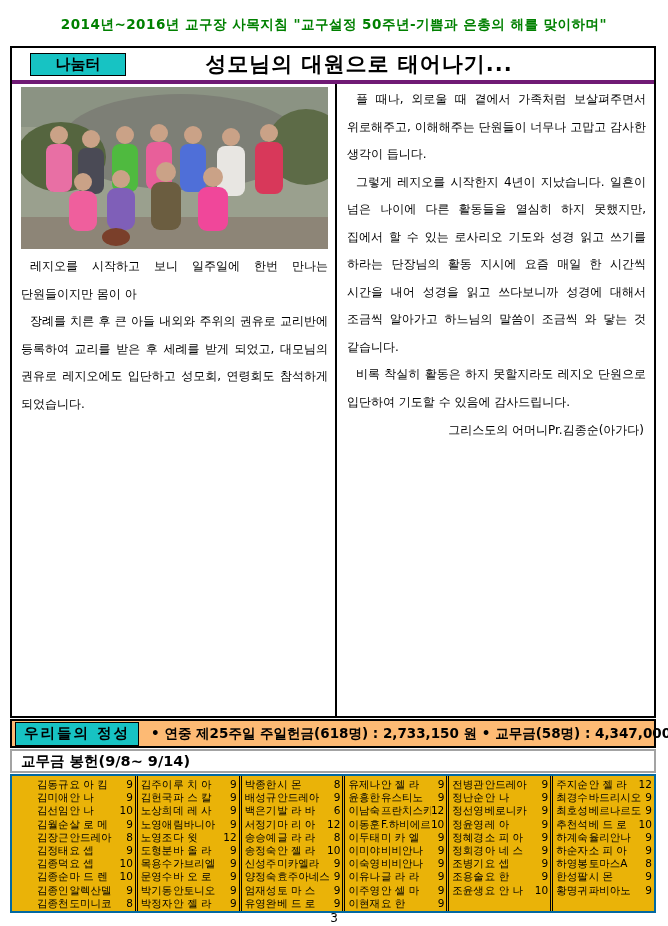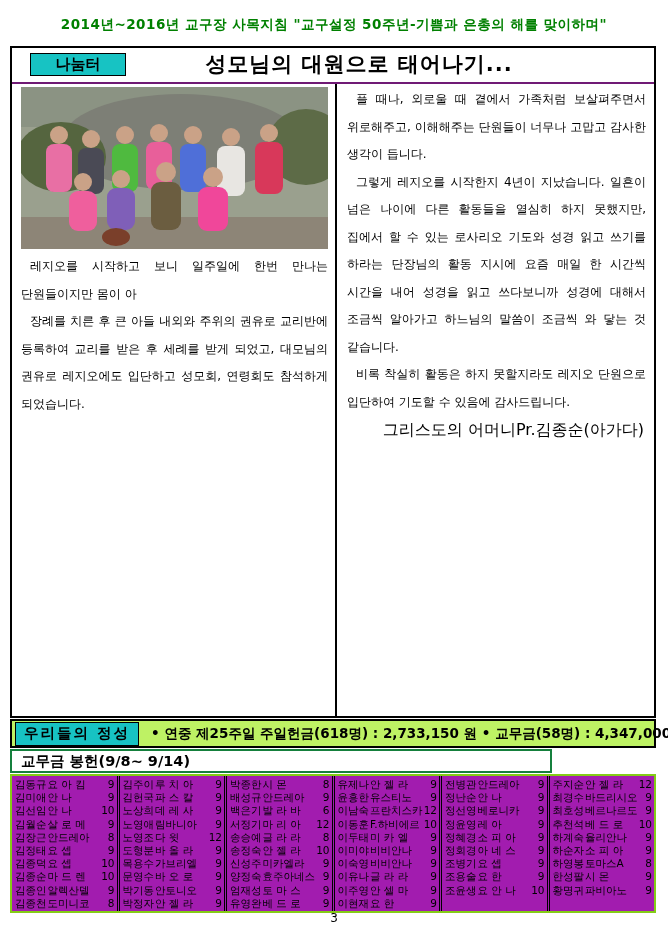--- a/index.html
+++ b/index.html
@@ -8,54 +8,54 @@
     font-family:"DejaVu Sans","Liberation Sans",sans-serif;color:#000;overflow:hidden;
   }
   .top-note{
     position:absolute;top:16px;left:0;width:100%;text-align:center;
     color:#008000;font-weight:bold;font-size:13.5px;letter-spacing:0.5px;
   }
   .main-box{
     position:absolute;left:10px;top:46px;width:646px;height:672px;
     border:2px solid #000;box-sizing:border-box;background:#fff;
   }
-  .header-row{height:36px;border-bottom:2px solid #701a75;position:relative;box-sizing:border-box;}
+  .header-row{height:36px;border-bottom:4px solid #701a75;position:relative;box-sizing:border-box;}
   .section-label{
     position:absolute;left:18px;top:5px;width:96px;height:23px;
     background:#17C3C3;border:1.5px solid #000;box-sizing:border-box;
     text-align:center;font-weight:bold;font-size:15px;line-height:20px;
   }
   .section-title{
     text-align:center;font-weight:bold;font-size:21px;line-height:33px;
     padding-left:52px;letter-spacing:1px;white-space:nowrap;
   }
   .columns{display:flex;height:634px;}
   .col-left{width:323px;box-sizing:border-box;padding:2px 7px 0 9px;}
   .col-right{width:323px;box-sizing:border-box;border-left:2px solid #000;padding:2px 8px 0 10px;}
   .photo{width:307px;height:162px;display:block;margin:1px 0 4px 0;}
   .para{font-size:12px;line-height:27.5px;text-align:justify;text-indent:9px;word-break:keep-all;}
-  .sig{font-size:16px;line-height:28px;text-align:right;padding-right:2px;}
+  .sig{font-size:12px;line-height:28px;text-align:right;padding-right:2px;}
   .summary-row{
     position:absolute;left:10px;top:719px;width:646px;height:29px;
-    border:2px solid #000;box-sizing:border-box;display:flex;align-items:center;background:#bef264;
+    border:2px solid #000;box-sizing:border-box;display:flex;align-items:center;background:#fdba74;
   }
   .summary-label{
     background:#17C3C3;border:1.5px solid #000;box-sizing:border-box;
     font-weight:bold;font-size:14.5px;padding:1px 8px 2px 8px;margin-left:3px;
     letter-spacing:2px;white-space:nowrap;
   }
   .summary-text{font-weight:bold;font-size:13.5px;padding-left:12px;white-space:nowrap;}
   .offer-header{
-    position:absolute;left:10px;top:749px;width:542px;height:24px;
-    border:2px solid #15803d;box-sizing:border-box;background:#fff;
+    position:absolute;left:10px;top:749px;width:646px;height:24px;
+    border:2px solid #a3a3a3;box-sizing:border-box;background:#fff;
     font-weight:bold;font-size:14.5px;line-height:20px;padding-left:9px;
   }
   .offer-table{
     position:absolute;left:10px;top:774px;width:646px;height:139px;
-    border:2px solid #84cc16;box-sizing:border-box;display:flex;background:#a21caf;
+    border:2px solid #0369a1;box-sizing:border-box;display:flex;background:#eab308;padding-left:22px;
   }
   .ocol{flex:1;border-left:3px double #000;padding:2px 2px 0 3px;box-sizing:border-box;min-width:0;}
   .ocol:first-child{border-left:none;}
   .orow{display:flex;justify-content:space-between;align-items:baseline;
         font-size:10.5px;line-height:13.2px;white-space:nowrap;overflow:hidden;}
   .oname{flex:0 0 auto;}
   .obapt{flex:1 1 auto;overflow:hidden;padding:0 1px;}
   .onum{flex:0 0 auto;text-align:right;}
   .page-num{position:absolute;top:911px;left:0;width:100%;text-align:center;font-size:12px;}
 </style>

